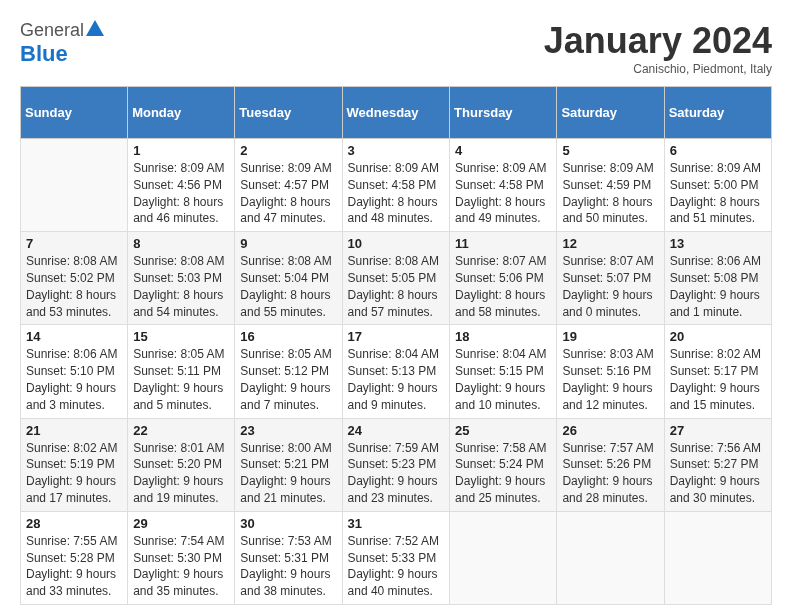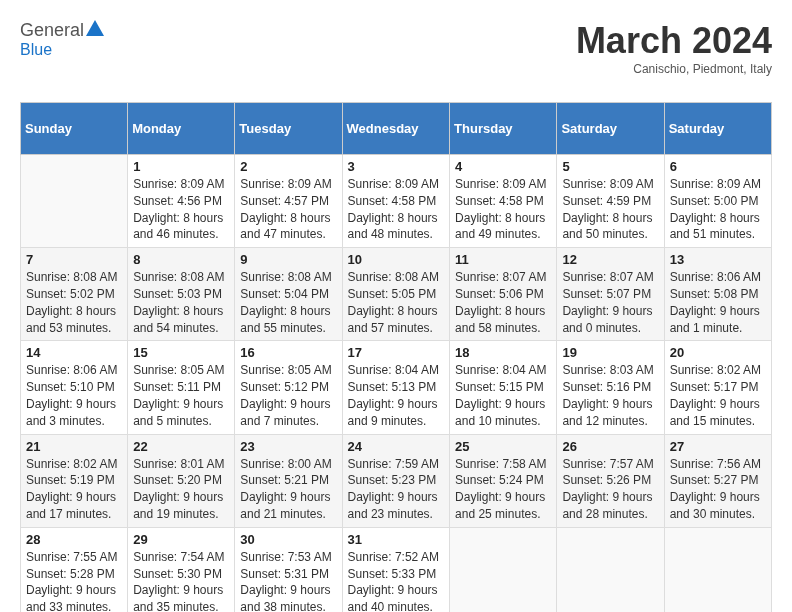--- a/index.html
+++ b/index.html
@@ -7,21 +7,21 @@
       font-family: Arial, sans-serif;
       background: #fff;
       width: 792px;
       min-height: 612px;
       padding: 20px;
     }
     .header-area {
       display: flex;
       justify-content: space-between;
       align-items: flex-start;
-      margin-bottom: 26px;
+      margin-bottom: 10px;
     }
     .title-area {
       text-align: right;
     }
     .month-title {
       font-size: 36px;
       font-weight: bold;
       color: #333;
     }
     .subtitle {
@@ -71,22 +71,22 @@
       display: flex;
       flex-direction: column;
       align-items: flex-start;
     }
     .logo-line {
       display: flex;
       align-items: center;
     }
     .logo-blue {
       color: #1a73c8;
-      font-size: 16px;
-      font-weight: normal;
+      font-size: 22px;
+      font-weight: bold;
     }
     .logo-general {
       color: #555;
       font-size: 18px;
       font-weight: normal;
     }
   </style>
 </head>
 <body>
 
@@ -96,21 +96,21 @@
       <span class="logo-general">General</span>
       <svg width="22" height="22" viewBox="0 0 22 22" style="margin-top:-4px;">
         <polygon points="11,2 20,18 2,18" fill="#1a73c8"></polygon>
       </svg>
     </div>
     <div>
       <span class="logo-blue">Blue</span>
     </div>
   </div>
   <div class="title-area">
-    <div class="month-title">March 2024</div>
+    <div class="month-title">January 2024</div>
     <div class="subtitle">Canischio, Piedmont, Italy</div>
   </div>
 </div>
 
 <table>
   <thead>
     <tr>
     <th>Sunday</th>
         <th>Monday</th>
         <th>Tuesday</th>

